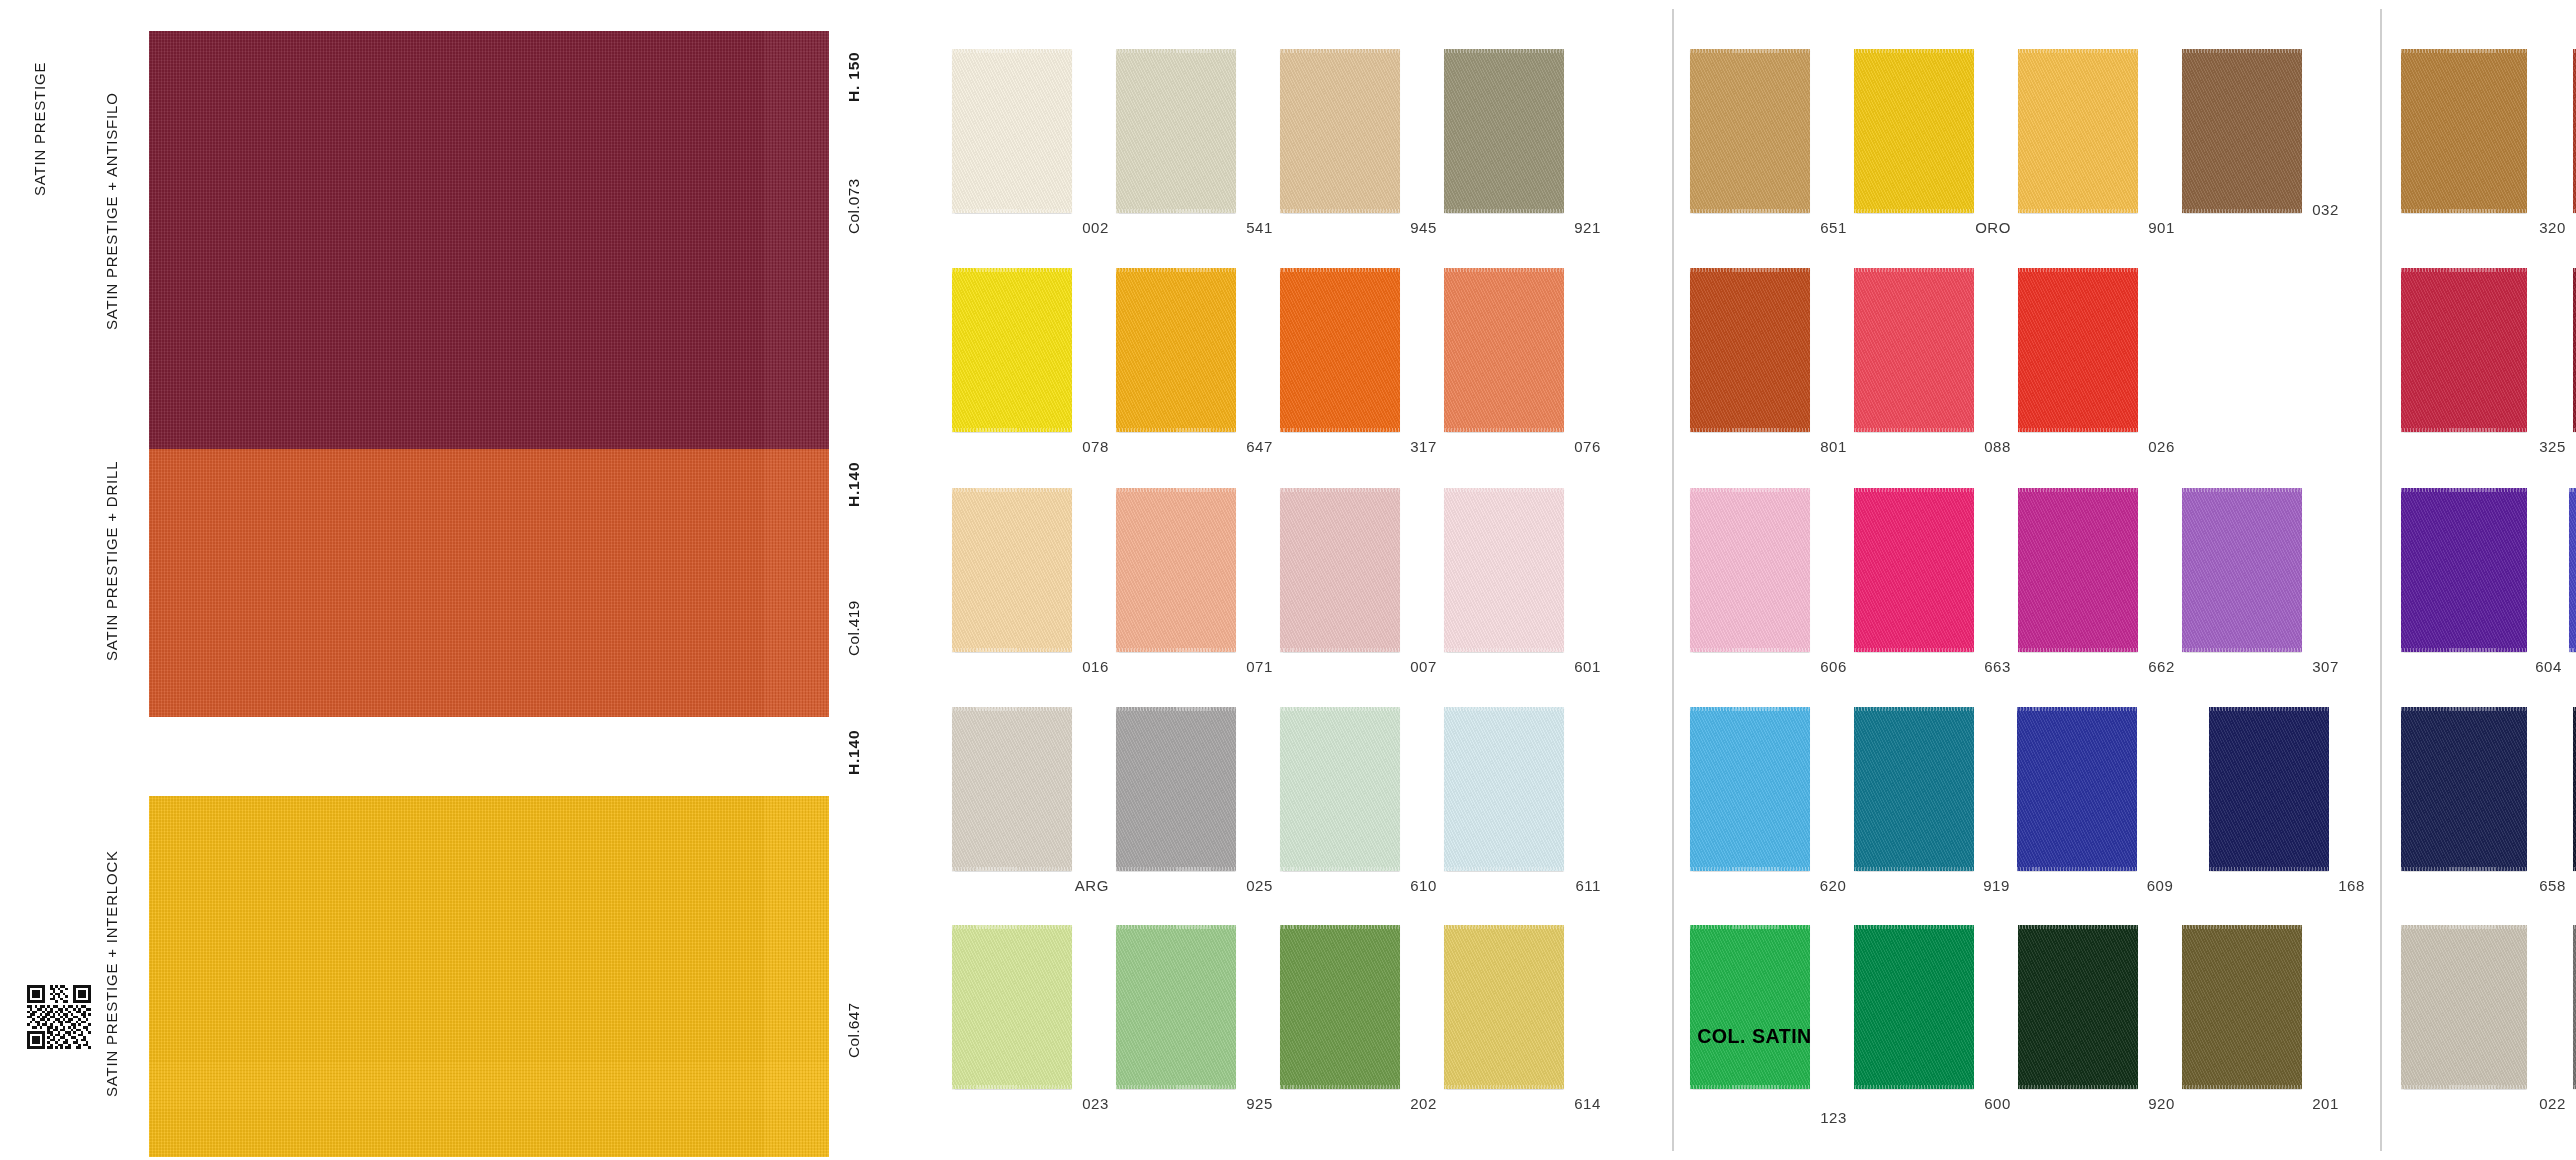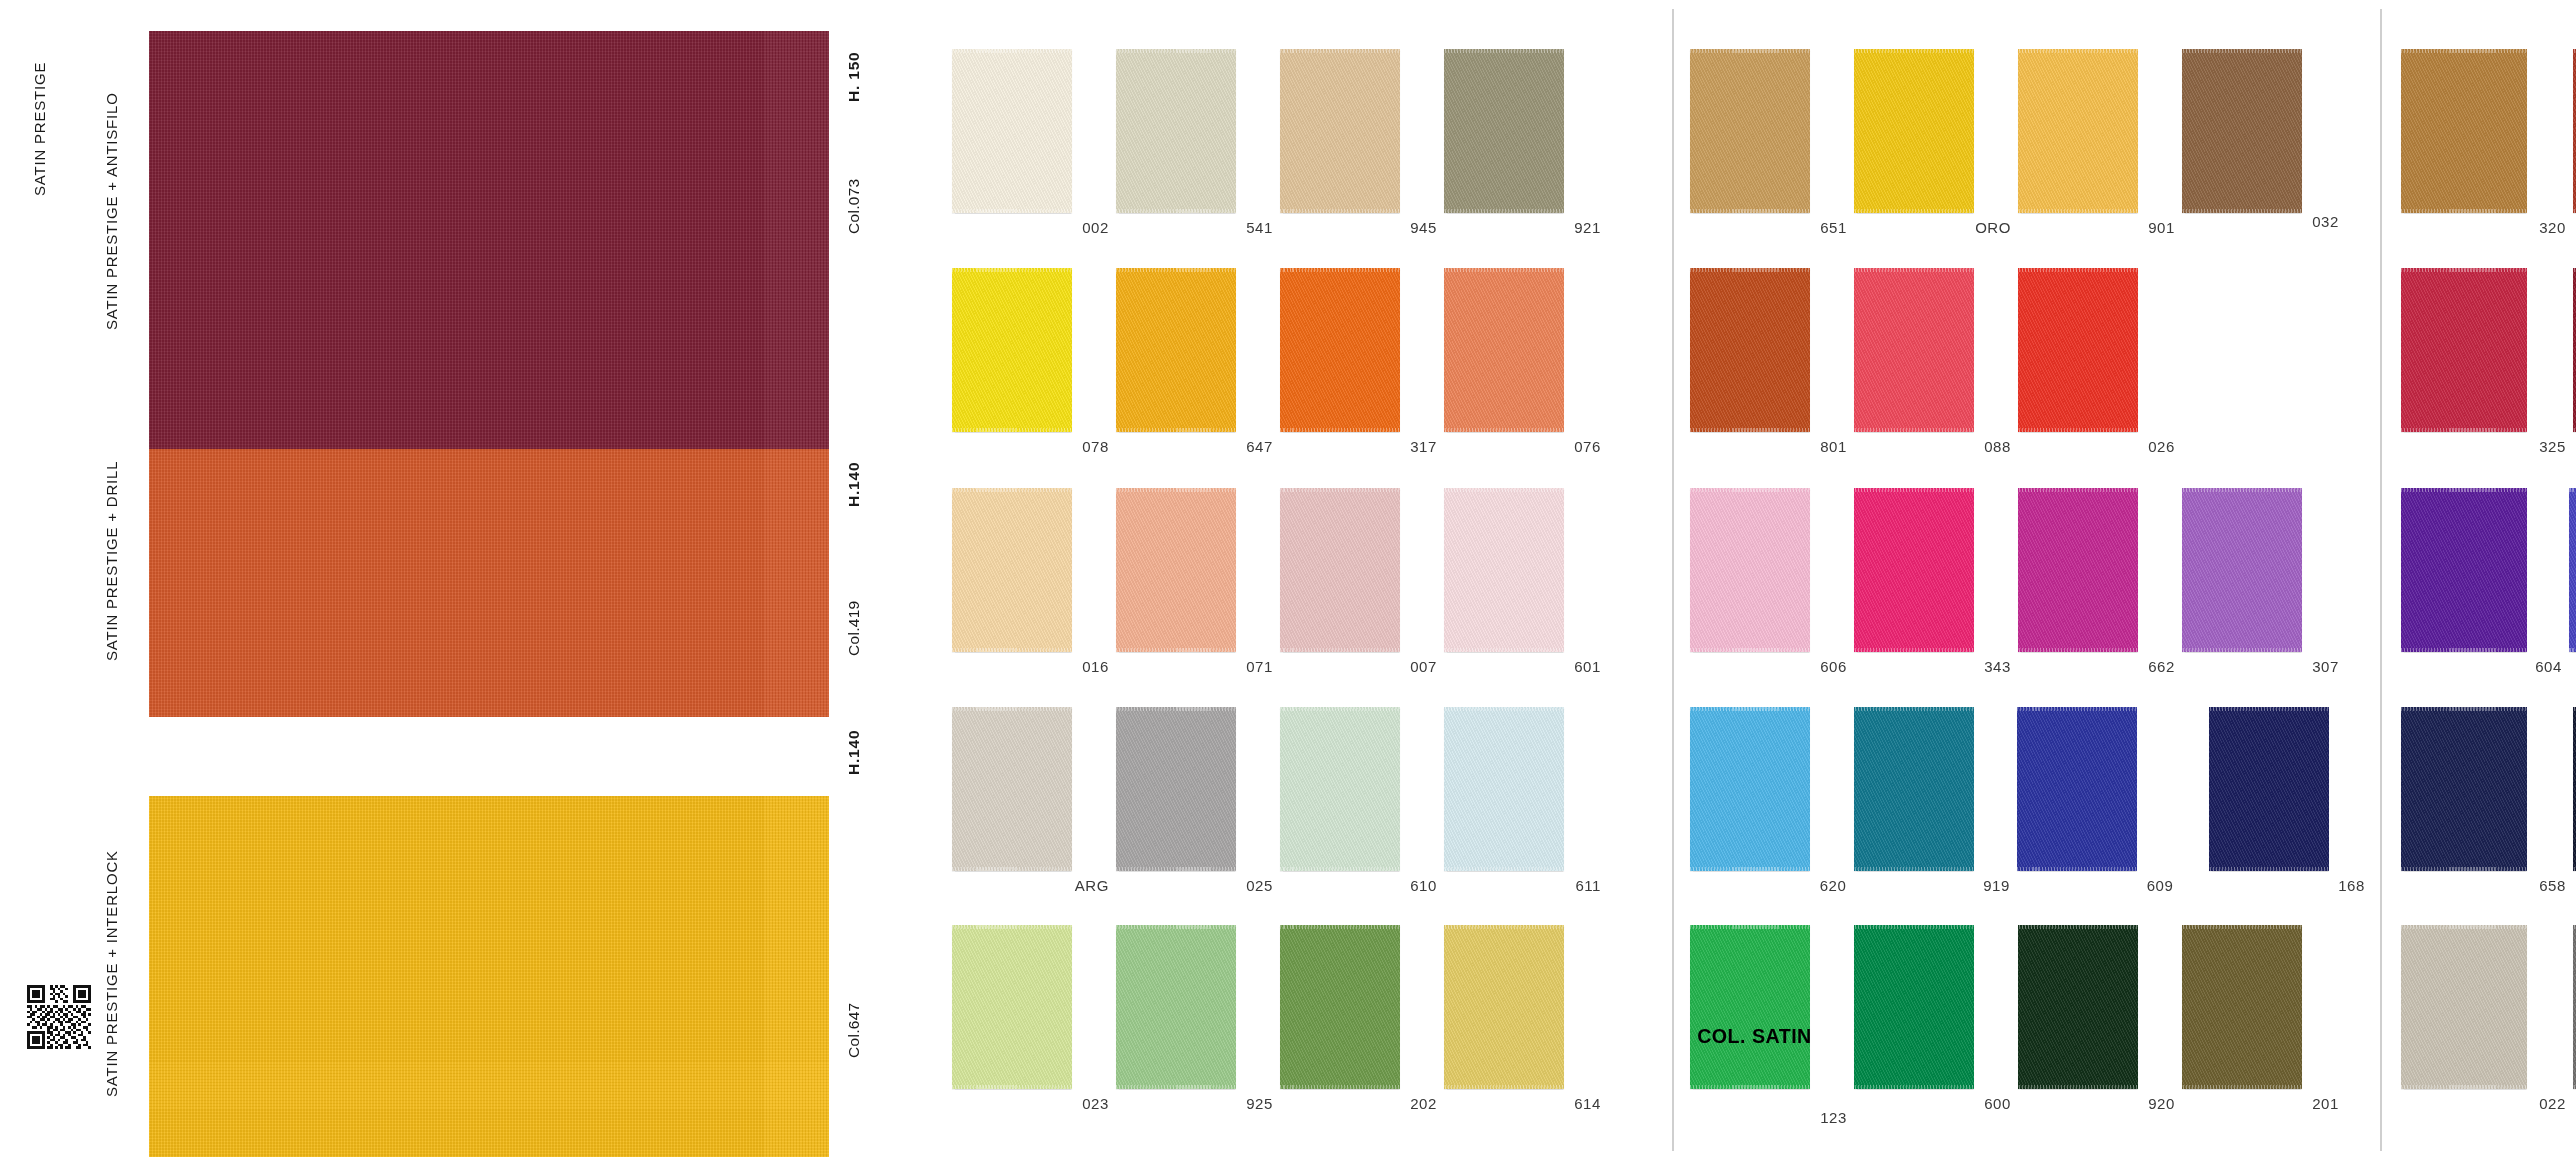--- a/index.html
+++ b/index.html
@@ -571,21 +571,21 @@
             <div class="frayed-bottom"></div>
           </div>
           <div class="swatch-code" style="top: 170px;">901</div>
         </div>
         <div class="swatch-cell" style="width: 164px; height: 194px;">
           <div class="swatch-chip" style="width: 120px; height: 164px; background: rgb(141, 101, 67);">
             <div class="tex"></div>
             <div class="frayed-top"></div>
             <div class="frayed-bottom"></div>
           </div>
-          <div class="swatch-code" style="top: 164px;">032</div>
+          <div class="swatch-code" style="top: 152px;">032</div>
         </div>
       </div>
       <div class="swatch-row" style="top: 268px;">
         <div class="swatch-cell" style="width: 164px; height: 194px;">
           <div class="swatch-chip" style="width: 120px; height: 164px; background: rgb(191, 77, 30);">
             <div class="tex"></div>
             <div class="frayed-top"></div>
             <div class="frayed-bottom"></div>
           </div>
           <div class="swatch-code" style="top: 170px;">801</div>
@@ -615,21 +615,21 @@
             <div class="frayed-bottom"></div>
           </div>
           <div class="swatch-code" style="top: 170px;">606</div>
         </div>
         <div class="swatch-cell" style="width: 164px; height: 194px;">
           <div class="swatch-chip" style="width: 120px; height: 164px; background: rgb(238, 37, 115);">
             <div class="tex"></div>
             <div class="frayed-top"></div>
             <div class="frayed-bottom"></div>
           </div>
-          <div class="swatch-code" style="top: 170px;">343</div>
+          <div class="swatch-code" style="top: 170px;">663</div>
         </div>
         <div class="swatch-cell" style="width: 164px; height: 194px;">
           <div class="swatch-chip" style="width: 120px; height: 164px; background: rgb(195, 42, 147);">
             <div class="tex"></div>
             <div class="frayed-top"></div>
             <div class="frayed-bottom"></div>
           </div>
           <div class="swatch-code" style="top: 170px;">662</div>
         </div>
         <div class="swatch-cell" style="width: 164px; height: 194px;">

